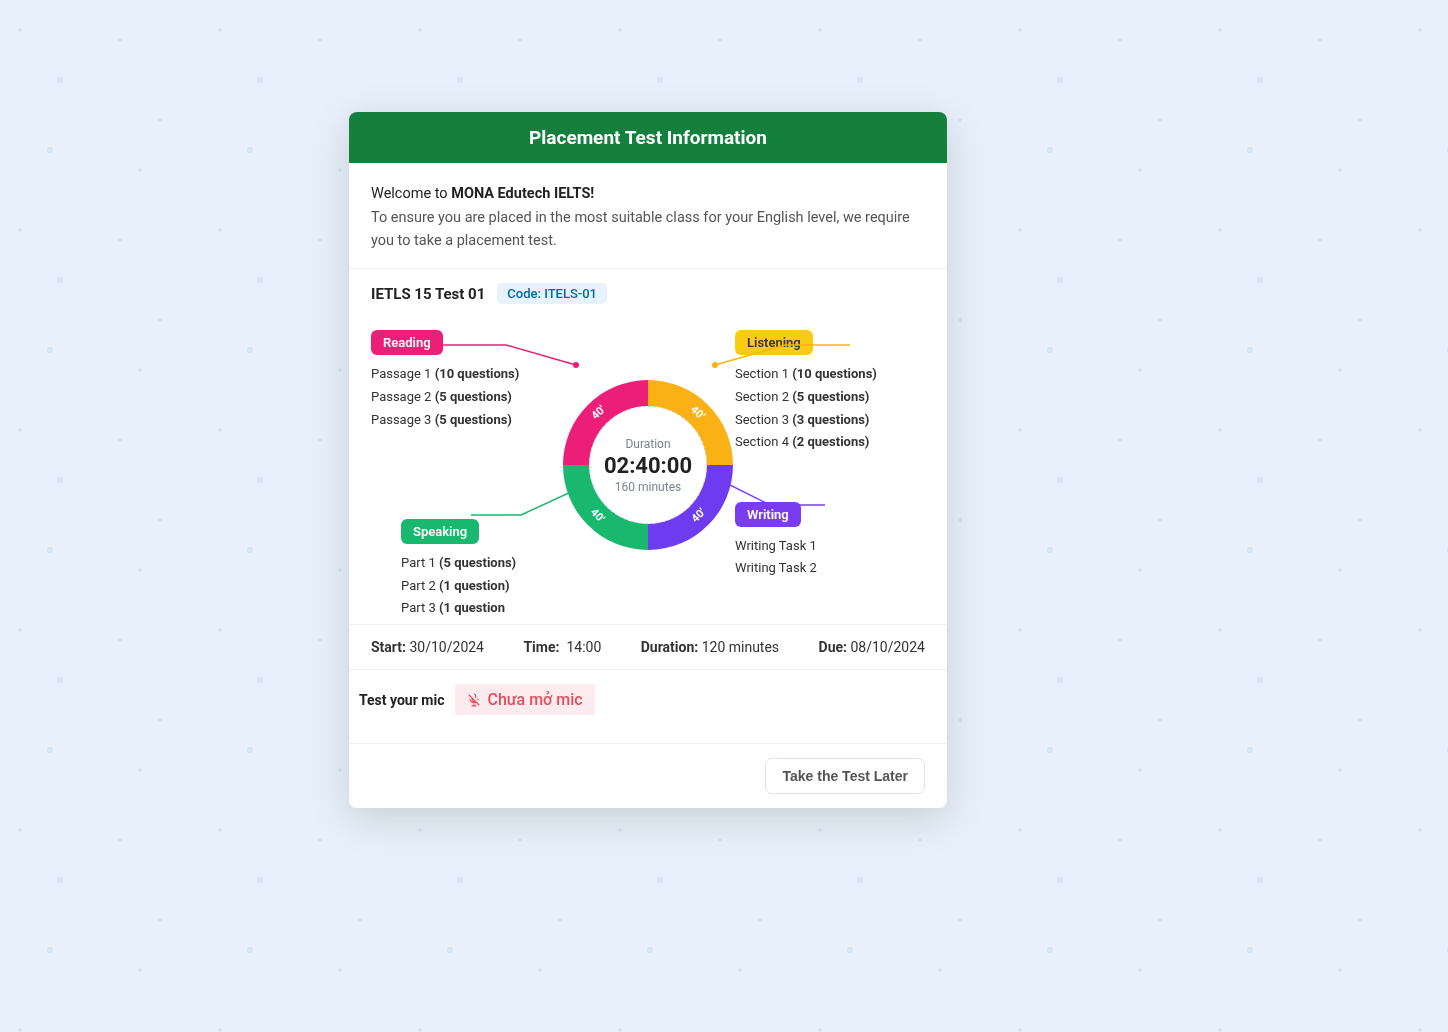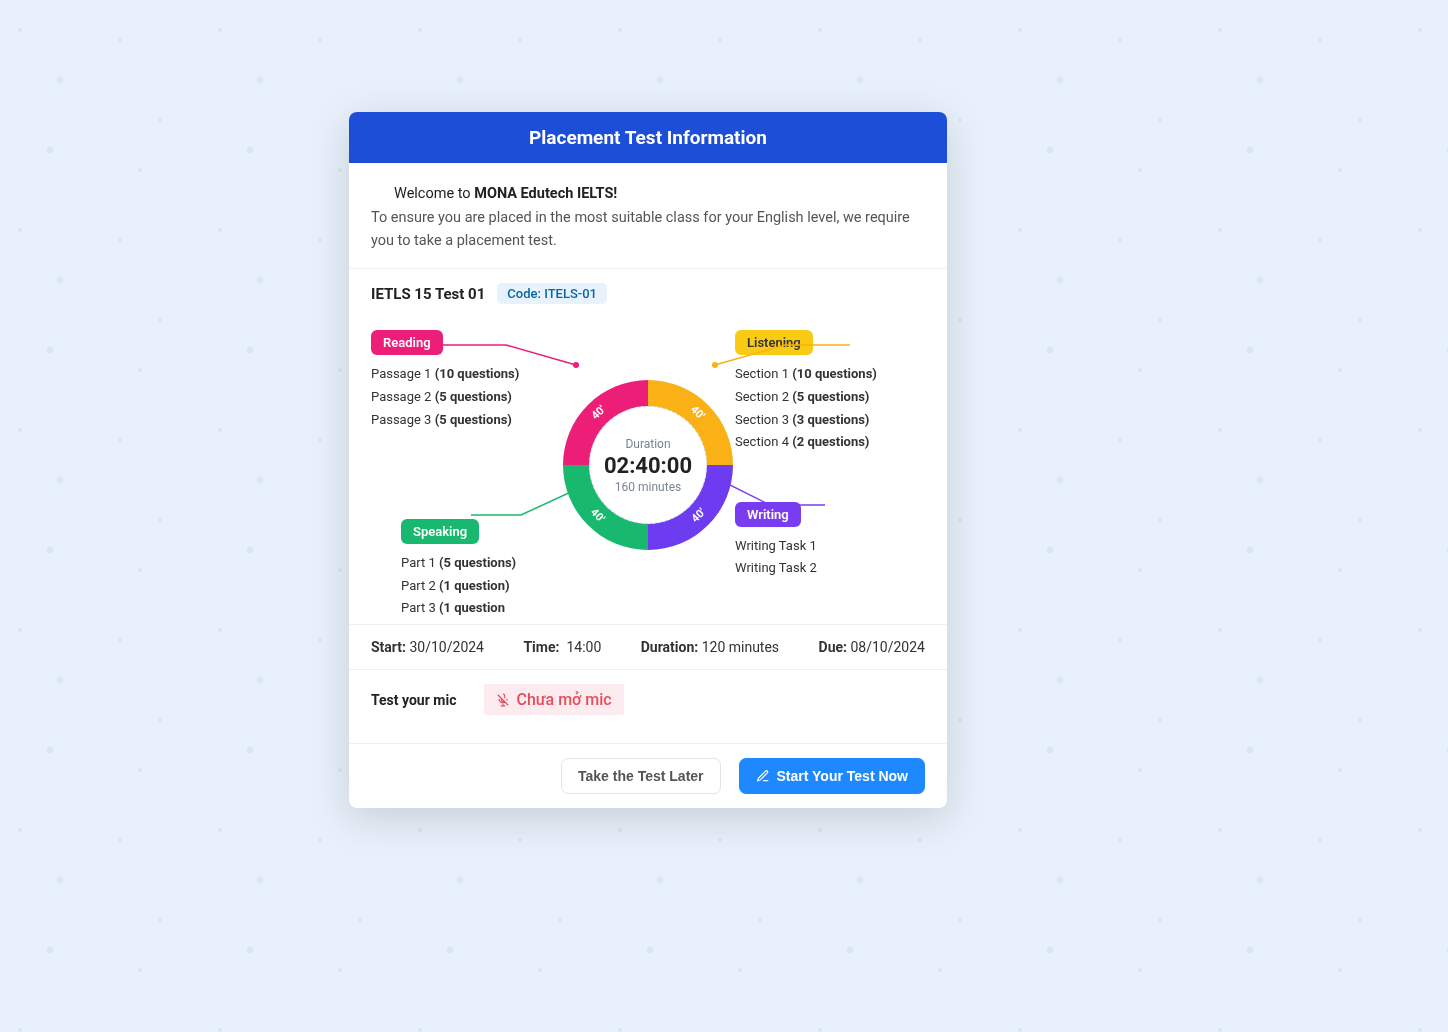--- a/index.html
+++ b/index.html
@@ -34,29 +34,29 @@
   justify-content: center;
 }
 .modal {
   width: 598px;
   background: #fff;
   border-radius: 8px;
   box-shadow: 0 10px 40px rgba(0,0,0,0.15);
   overflow: hidden;
 }
 .modal-header {
-  background: #1d4ed8;
+  background: #15803d;
   color: #fff;
   text-align: center;
   padding: 14px 20px;
   font-size: 19px;
   font-weight: 700;
 }
 .modal-body { padding: 20px 22px 14px; }
-.welcome-row { font-size: 14.5px; color: #222; line-height: 1.55; margin-left: 23px; }
+.welcome-row { font-size: 14.5px; color: #222; line-height: 1.55; }
 .welcome-row strong { font-weight: 700; }
 .welcome-desc { font-size: 14.5px; color: #555; line-height: 1.55; margin-top: 2px; }
 .divider { border: none; border-top: 1px solid #eceff3; margin: 16px -22px 0; }
 .title-row { display: flex; align-items: center; gap: 12px; padding: 14px 0 8px; }
 .test-name { font-size: 15px; font-weight: 700; color: #222; }
 .code-pill {
   background: #e8f2ff;
   color: #0369a1;
   font-size: 13px;
   font-weight: 500;
@@ -118,24 +118,24 @@
   padding: 14px 22px;
   display: flex;
   justify-content: space-between;
   font-size: 14px;
   color: #333;
 }
 .meta-row strong { font-weight: 700; }
 .mic-row {
   border-top: 1px solid #eceff3;
   margin: 0 -22px;
-  padding: 14px 22px;
-  display: flex;
-  align-items: center;
-  gap: 28px;
+  padding: 14px 10px;
+  display: flex;
+  align-items: center;
+  gap: 11px;
 }
 .mic-label { font-size: 14px; font-weight: 700; color: #222; }
 .mic-status {
   background: #fdecef;
   color: #e74c5b;
   font-size: 16px;
   font-weight: 500;
   padding: 6px 12px;
   border-radius: 2px;
   display: inline-flex;
@@ -279,21 +279,15 @@
         <svg width="14" height="14" viewBox="0 0 24 24" fill="none" stroke="#e74c5b" stroke-width="2">
           <path d="M3 3l18 18M9 9v3a3 3 0 005 2.1M12 2a3 3 0 013 3v4M19 10a7 7 0 01-.5 2.6M12 19v3M8 22h8M5 10a7 7 0 0010 6.3"></path>
         </svg>
         <span>Chưa mở mic</span>
       </span>
     </div>
   </div>
 
   <div class="modal-footer">
     <button class="btn btn-secondary">Take the Test Later</button>
-    <button class="btn btn-primary">
-      <svg width="14" height="14" viewBox="0 0 24 24" fill="none" stroke="#fff" stroke-width="2">
-        <path d="M12 20h9M16.5 3.5a2.1 2.1 0 113 3L7 19l-4 1 1-4z"></path>
-      </svg>
-      <span>Start Your Test Now</span>
-    </button>
   </div>
 </div>
 </div>
 
 </body></html>

